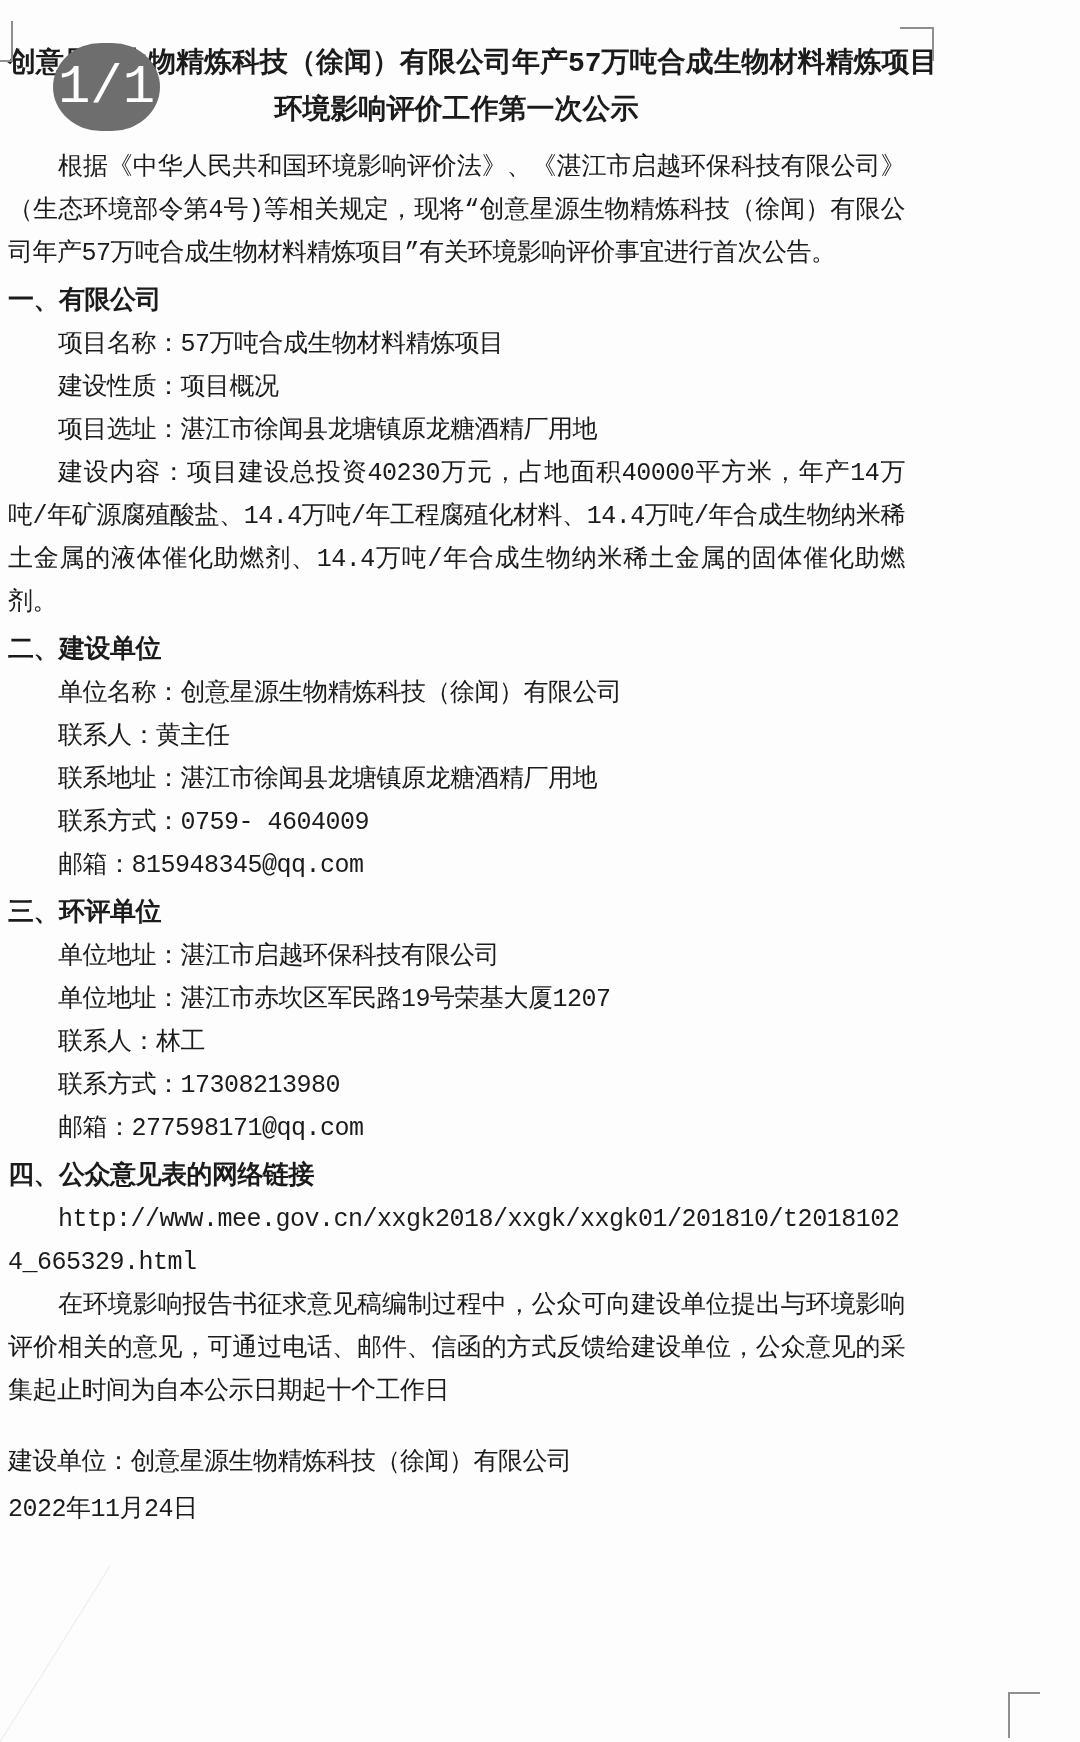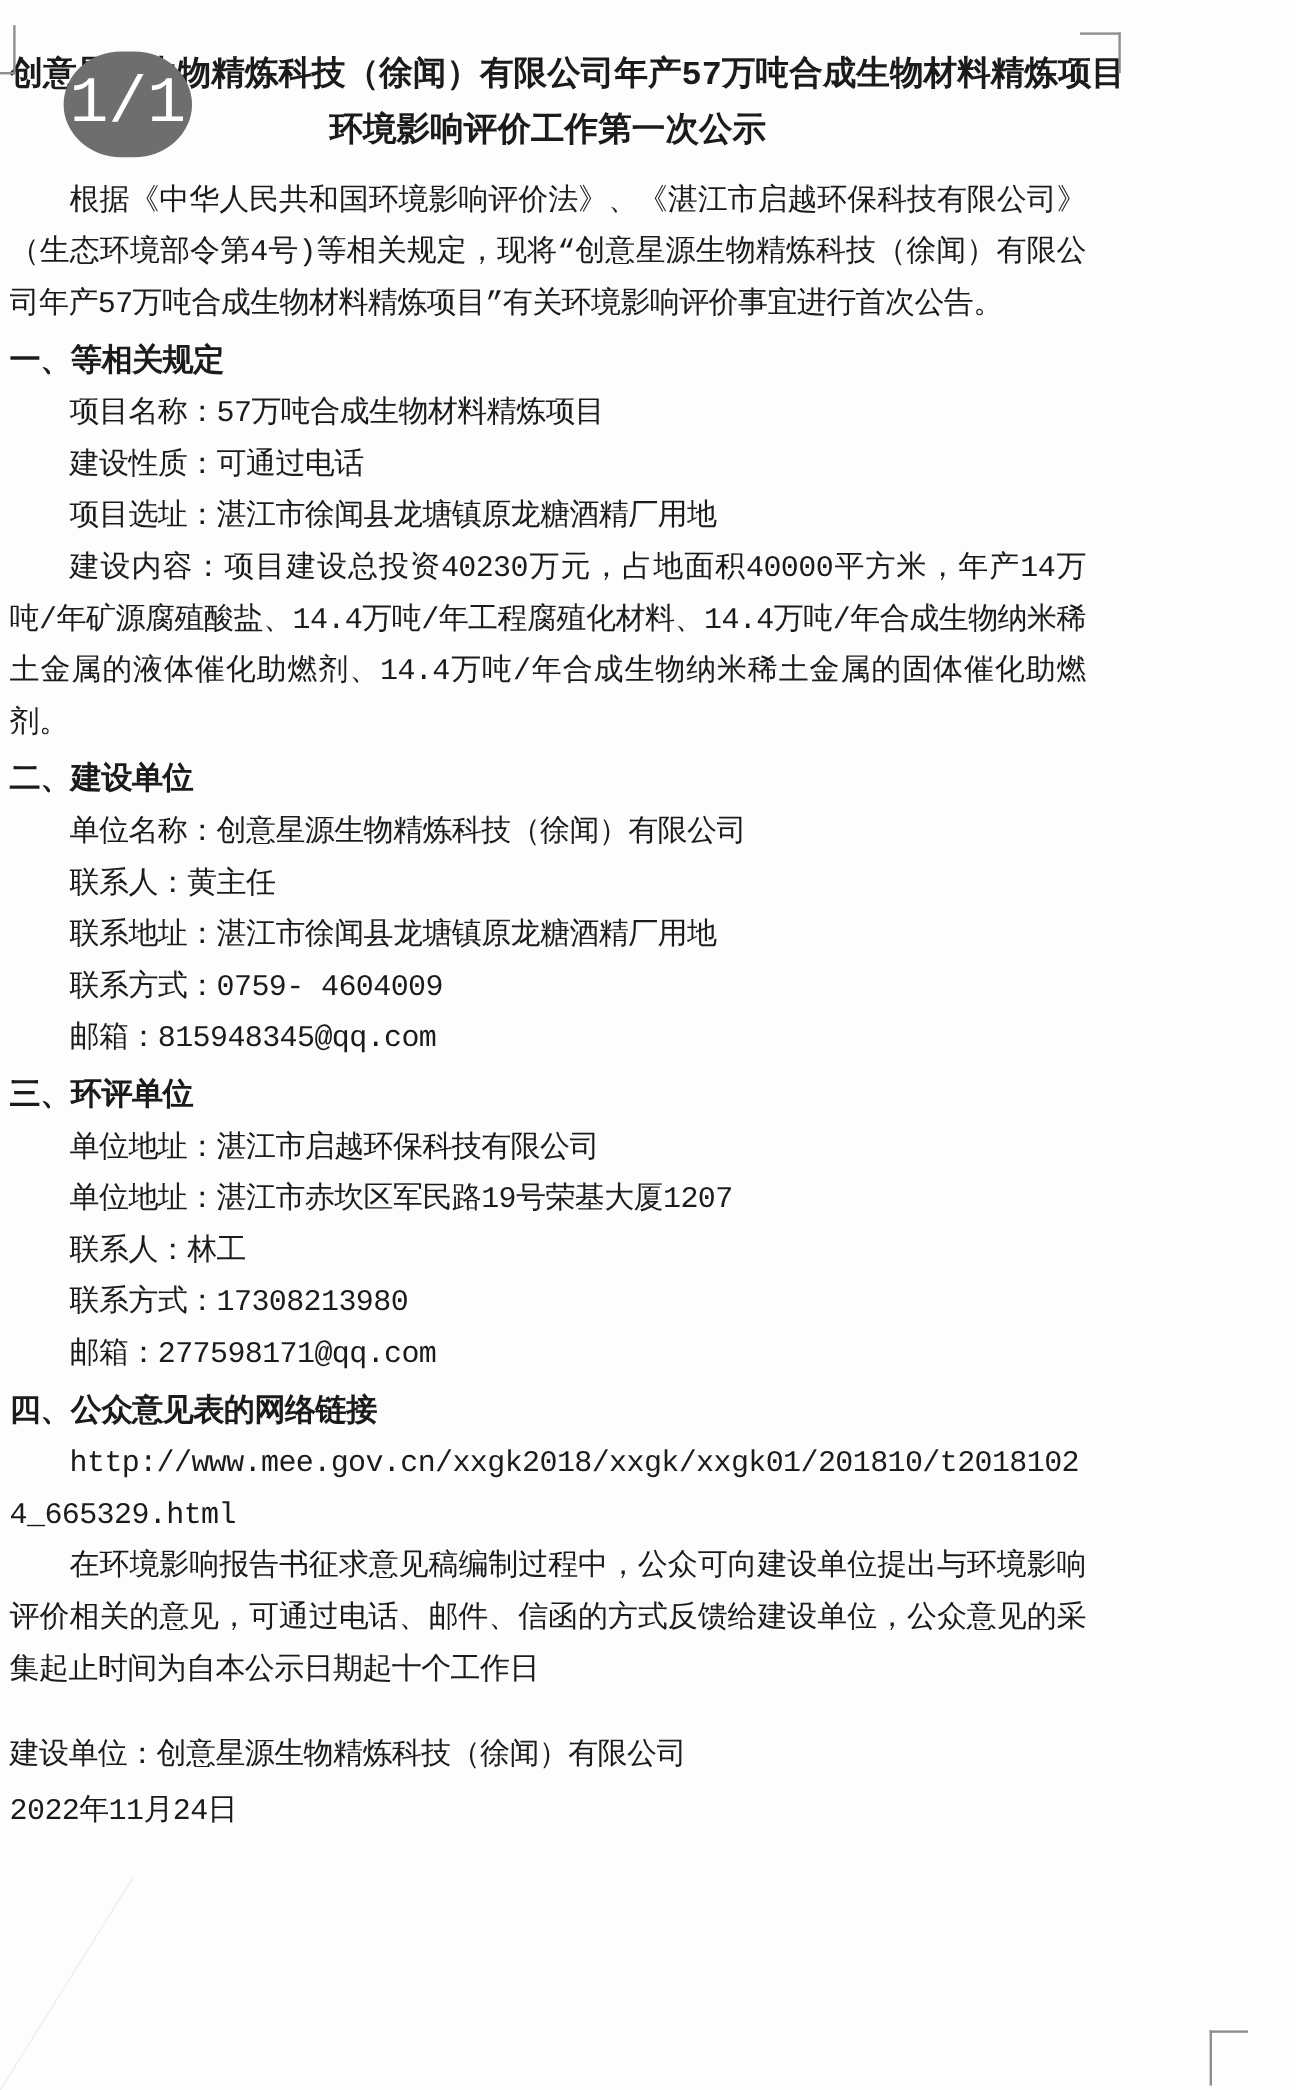--- a/index.html
+++ b/index.html
@@ -72,23 +72,23 @@
   <div class="content">
 
     <div class="title-block">
       <div class="title-line">创意星源生物精炼科技（徐闻）有限公司年产57万吨合成生物材料精炼项目</div>
       <div class="title-line">环境影响评价工作第一次公示</div>
     </div>
 
     <p class="para">根据《中华人民共和国环境影响评价法》、《湛江市启越环保科技有限公司》（生态环境部令第4号)等相关规定，现将“创意星源生物精炼科技（徐闻）有限公司年产57万吨合成生物材料精炼项目”有关环境影响评价事宜进行首次公告。</p>
 
     <div>
-      <div class="sec-heading">一、等相关规定</div>
+      <div class="sec-heading">一、有限公司</div>
       <p class="item">项目名称：57万吨合成生物材料精炼项目</p>
-      <p class="item">建设性质：可通过电话</p>
+      <p class="item">建设性质：项目概况</p>
       <p class="item">项目选址：湛江市徐闻县龙塘镇原龙糖酒精厂用地</p>
       <p class="item">建设内容：项目建设总投资40230万元，占地面积40000平方米，年产14万吨/年矿源腐殖酸盐、14.4万吨/年工程腐殖化材料、14.4万吨/年合成生物纳米稀土金属的液体催化助燃剂、14.4万吨/年合成生物纳米稀土金属的固体催化助燃剂。</p>
     </div>
 
     <div>
       <div class="sec-heading">二、建设单位</div>
       <p class="item">单位名称：创意星源生物精炼科技（徐闻）有限公司</p>
       <p class="item">联系人：黄主任</p>
       <p class="item">联系地址：湛江市徐闻县龙塘镇原龙糖酒精厂用地</p>
       <p class="item">联系方式：0759- 4604009</p>

